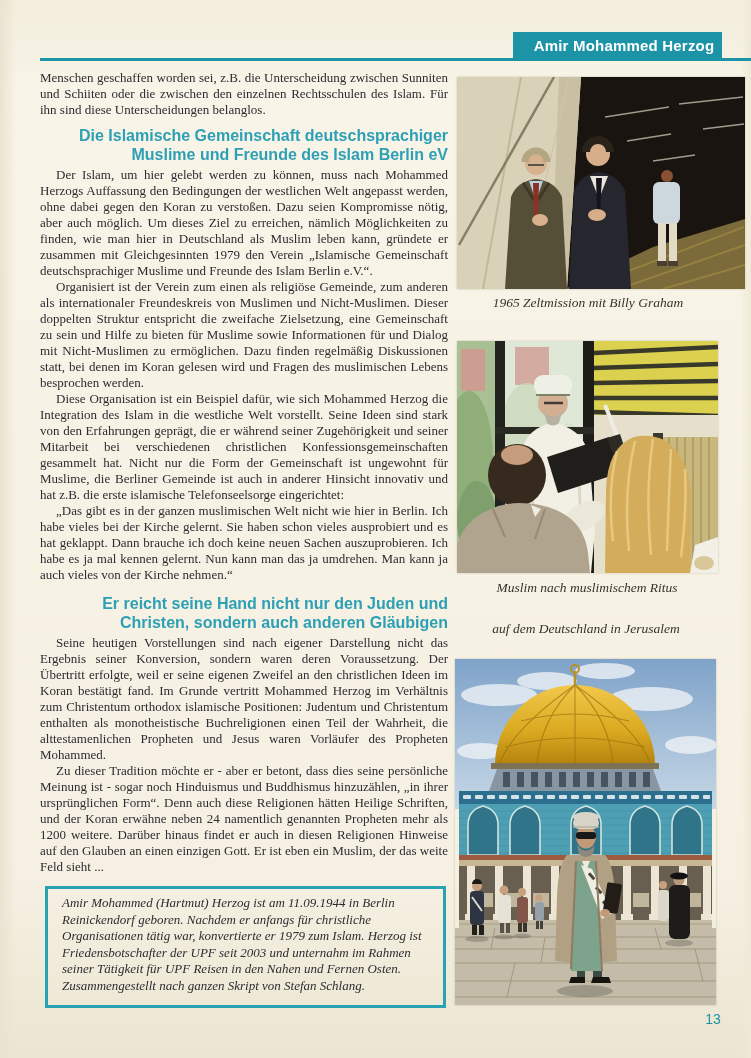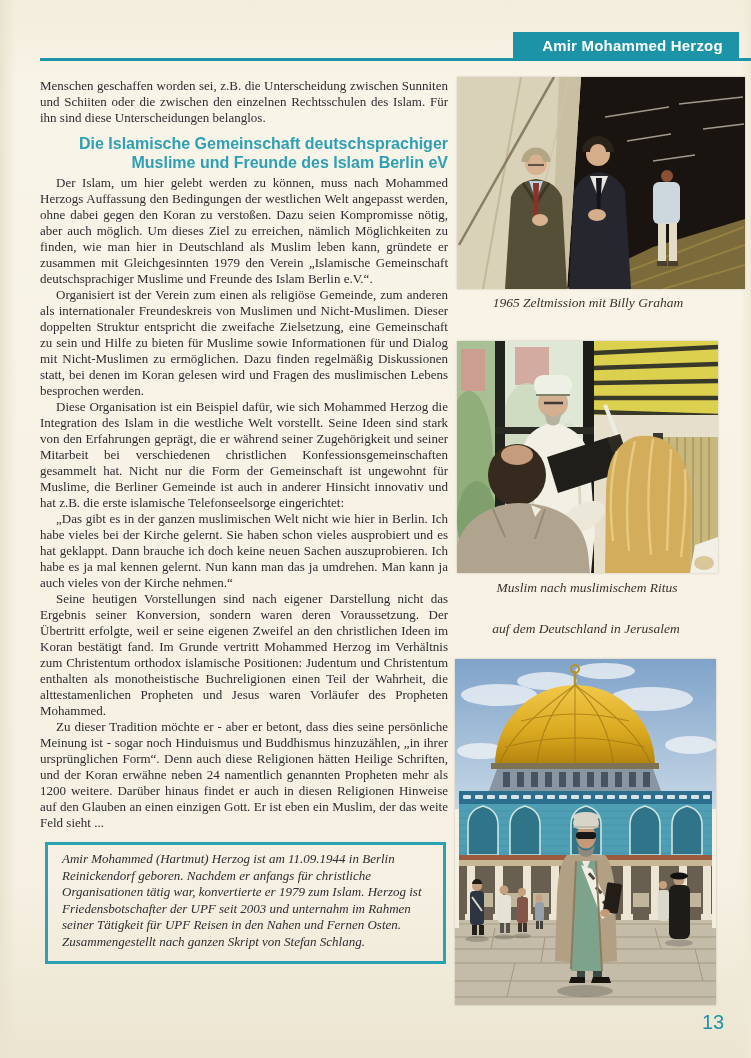--- a/index.html
+++ b/index.html
@@ -10,31 +10,31 @@
     background-image:
       linear-gradient(90deg, #e9e3d0 0px, rgba(233,227,208,0) 16px),
       linear-gradient(270deg, #efe9d7 0px, rgba(239,233,215,0) 10px),
       linear-gradient(180deg, #f2eddc 0px, #f8f4e7 90px, #f5f0e2 880px, #ebe5d1 1058px);
     font-family:"Liberation Serif", serif;
     color:#2c2c32;
   }
 
   
   .header-bar {
-    position:absolute; left:513px; top:32px; width:226px; height:27px;
+    position:absolute; left:513px; top:32px; width:209px; height:27px;
     background:#1d93a8; display:flex; align-items:center; justify-content:center;padding-left:13px;
   }
   .header-bar span {
     color:#ffffff; font-family:"Liberation Sans", sans-serif;
     font-weight:bold; font-size:15px; letter-spacing:0.2px;
   }
   .header-rule { position:absolute; left:40px; top:58px; width:711px; height:3px; background:#1d93a8; }
 
   
-  .left-col { position:absolute; left:40px; top:78px; width:408px; }
+  .left-col { position:absolute; left:40px; top:70px; width:408px; }
   .left-col p.body {
     margin:0; font-size:13px; line-height:16px; text-align:justify;
     hyphens:auto; -webkit-hyphens:auto; color:#2c2c32;
   }
   .left-col p.indent { text-indent:16px; }
   h2.teal {
     font-family:"Liberation Sans", sans-serif; font-weight:bold;
     color:#2da0b5; font-size:16px; line-height:18.5px; margin:9px 0 3px 0;text-align:right;
   }
   h2.teal.second { margin-top:12px; }
@@ -59,40 +59,41 @@
   .caption {
     position:absolute; font-style:italic; font-size:13.5px; line-height:15.5px;
     color:#37322b; text-align:center;
   }
   .cap1 { left:457px; top:295px; width:262px; }
   .cap2 { left:457px; top:580px; width:260px; }
   .cap3 { left:457px; top:621px; width:258px; }
 
   .page-number {
     position:absolute; left:693px; top:1011px; width:40px; text-align:center;
-    font-family:"Liberation Sans", sans-serif; font-size:20px; color:#1e93a7;
+    font-family:"Liberation Sans", sans-serif; font-size:14px; color:#1e93a7;
   }
 </style>
 </head>
 <body>
 
 <div class="header-bar">
   <span>Amir Mohammed Herzog</span>
 </div>
 <div class="header-rule"></div>
 
 <div class="left-col">
   <p class="body">Menschen geschaffen worden sei, z.B. die Unterscheidung zwischen Sunniten und Schiiten oder die zwischen den einzelnen Rechtsschulen des Islam. Für ihn sind diese Unterscheidungen belanglos.</p>
 
   <h2 class="teal">Die Islamische Gemeinschaft deutschsprachiger Muslime und Freunde des Islam Berlin eV</h2>
   <p class="body indent">Der Islam, um hier gelebt werden zu können, muss nach Mohammed Herzogs Auffassung den Bedingungen der westlichen Welt angepasst werden, ohne dabei gegen den Koran zu verstoßen. Dazu seien Kompromisse nötig, aber auch möglich. Um dieses Ziel zu erreichen, nämlich Möglichkeiten zu finden, wie man hier in Deutschland als Muslim leben kann, gründete er zusammen mit Gleichgesinnten 1979 den Verein „Islamische Gemeinschaft deutschsprachiger Muslime und Freunde des Islam Berlin e.V.“.</p>
   <p class="body indent">Organisiert ist der Verein zum einen als religiöse Gemeinde, zum anderen als internationaler Freundeskreis von Muslimen und Nicht-Muslimen. Dieser doppelten Struktur entspricht die zweifache Zielsetzung, eine Gemeinschaft zu sein und Hilfe zu bieten für Muslime sowie Informationen für und Dialog mit Nicht-Muslimen zu ermöglichen. Dazu finden regelmäßig Diskussionen statt, bei denen im Koran gelesen wird und Fragen des muslimischen Lebens besprochen werden.</p>
   <p class="body indent">Diese Organisation ist ein Beispiel dafür, wie sich Mohammed Herzog die Integration des Islam in die westliche Welt vorstellt. Seine Ideen sind stark von den Erfahrungen geprägt, die er während seiner Zugehörigkeit und seiner Mitarbeit bei verschiedenen christlichen Konfessionsgemeinschaften gesammelt hat. Nicht nur die Form der Gemeinschaft ist ungewohnt für Muslime, die Berliner Gemeinde ist auch in anderer Hinsicht innovativ und hat z.B. die erste islamische Telefonseelsorge eingerichtet:</p>
   <p class="body indent">„Das gibt es in der ganzen muslimischen Welt nicht wie hier in Berlin. Ich habe vieles bei der Kirche gelernt. Sie haben schon vieles ausprobiert und es hat geklappt. Dann brauche ich doch keine neuen Sachen auszuprobieren. Ich habe es ja mal kennen gelernt. Nun kann man das ja umdrehen. Man kann ja auch vieles von der Kirche nehmen.“</p>
 
+  <h2 class="teal second">Er reicht seine Hand nicht nur den Juden und Christen, sondern auch anderen Gläubigen</h2>
   <p class="body indent">Seine heutigen Vorstellungen sind nach eigener Darstellung nicht das Ergebnis seiner Konversion, sondern waren deren Voraussetzung. Der Übertritt erfolgte, weil er seine eigenen Zweifel an den christlichen Ideen im Koran bestätigt fand. Im Grunde vertritt Mohammed Herzog im Verhältnis zum Christentum orthodox islamische Positionen: Judentum und Christentum enthalten als monotheistische Buchreligionen einen Teil der Wahrheit, die alttestamenlichen Propheten und Jesus waren Vorläufer des Propheten Mohammed.</p>
   <p class="body indent">Zu dieser Tradition möchte er - aber er betont, dass dies seine persönliche Meinung ist - sogar noch Hinduismus und Buddhismus hinzuzählen, „in ihrer ursprünglichen Form“. Denn auch diese Religionen hätten Heilige Schriften, und der Koran erwähne neben 24 namentlich genannten Propheten mehr als 1200 weitere. Darüber hinaus findet er auch in diesen Religionen Hinweise auf den Glauben an einen einzigen Gott. Er ist eben ein Muslim, der das weite Feld sieht ...</p>
 
   <div class="bio-box">
     <p>Amir Mohammed (Hartmut) Herzog ist am 11.09.1944 in Berlin Reinickendorf geboren. Nachdem er anfangs für christliche Organisationen tätig war, konvertierte er 1979 zum Islam. Herzog ist Friedensbotschafter der UPF seit 2003 und unternahm im Rahmen seiner Tätigkeit für UPF Reisen in den Nahen und Fernen Osten.</p>
     <p>Zusammengestellt nach ganzen Skript von Stefan Schlang.</p>
   </div>
 </div>
 
 <figure class="photo photo1">

